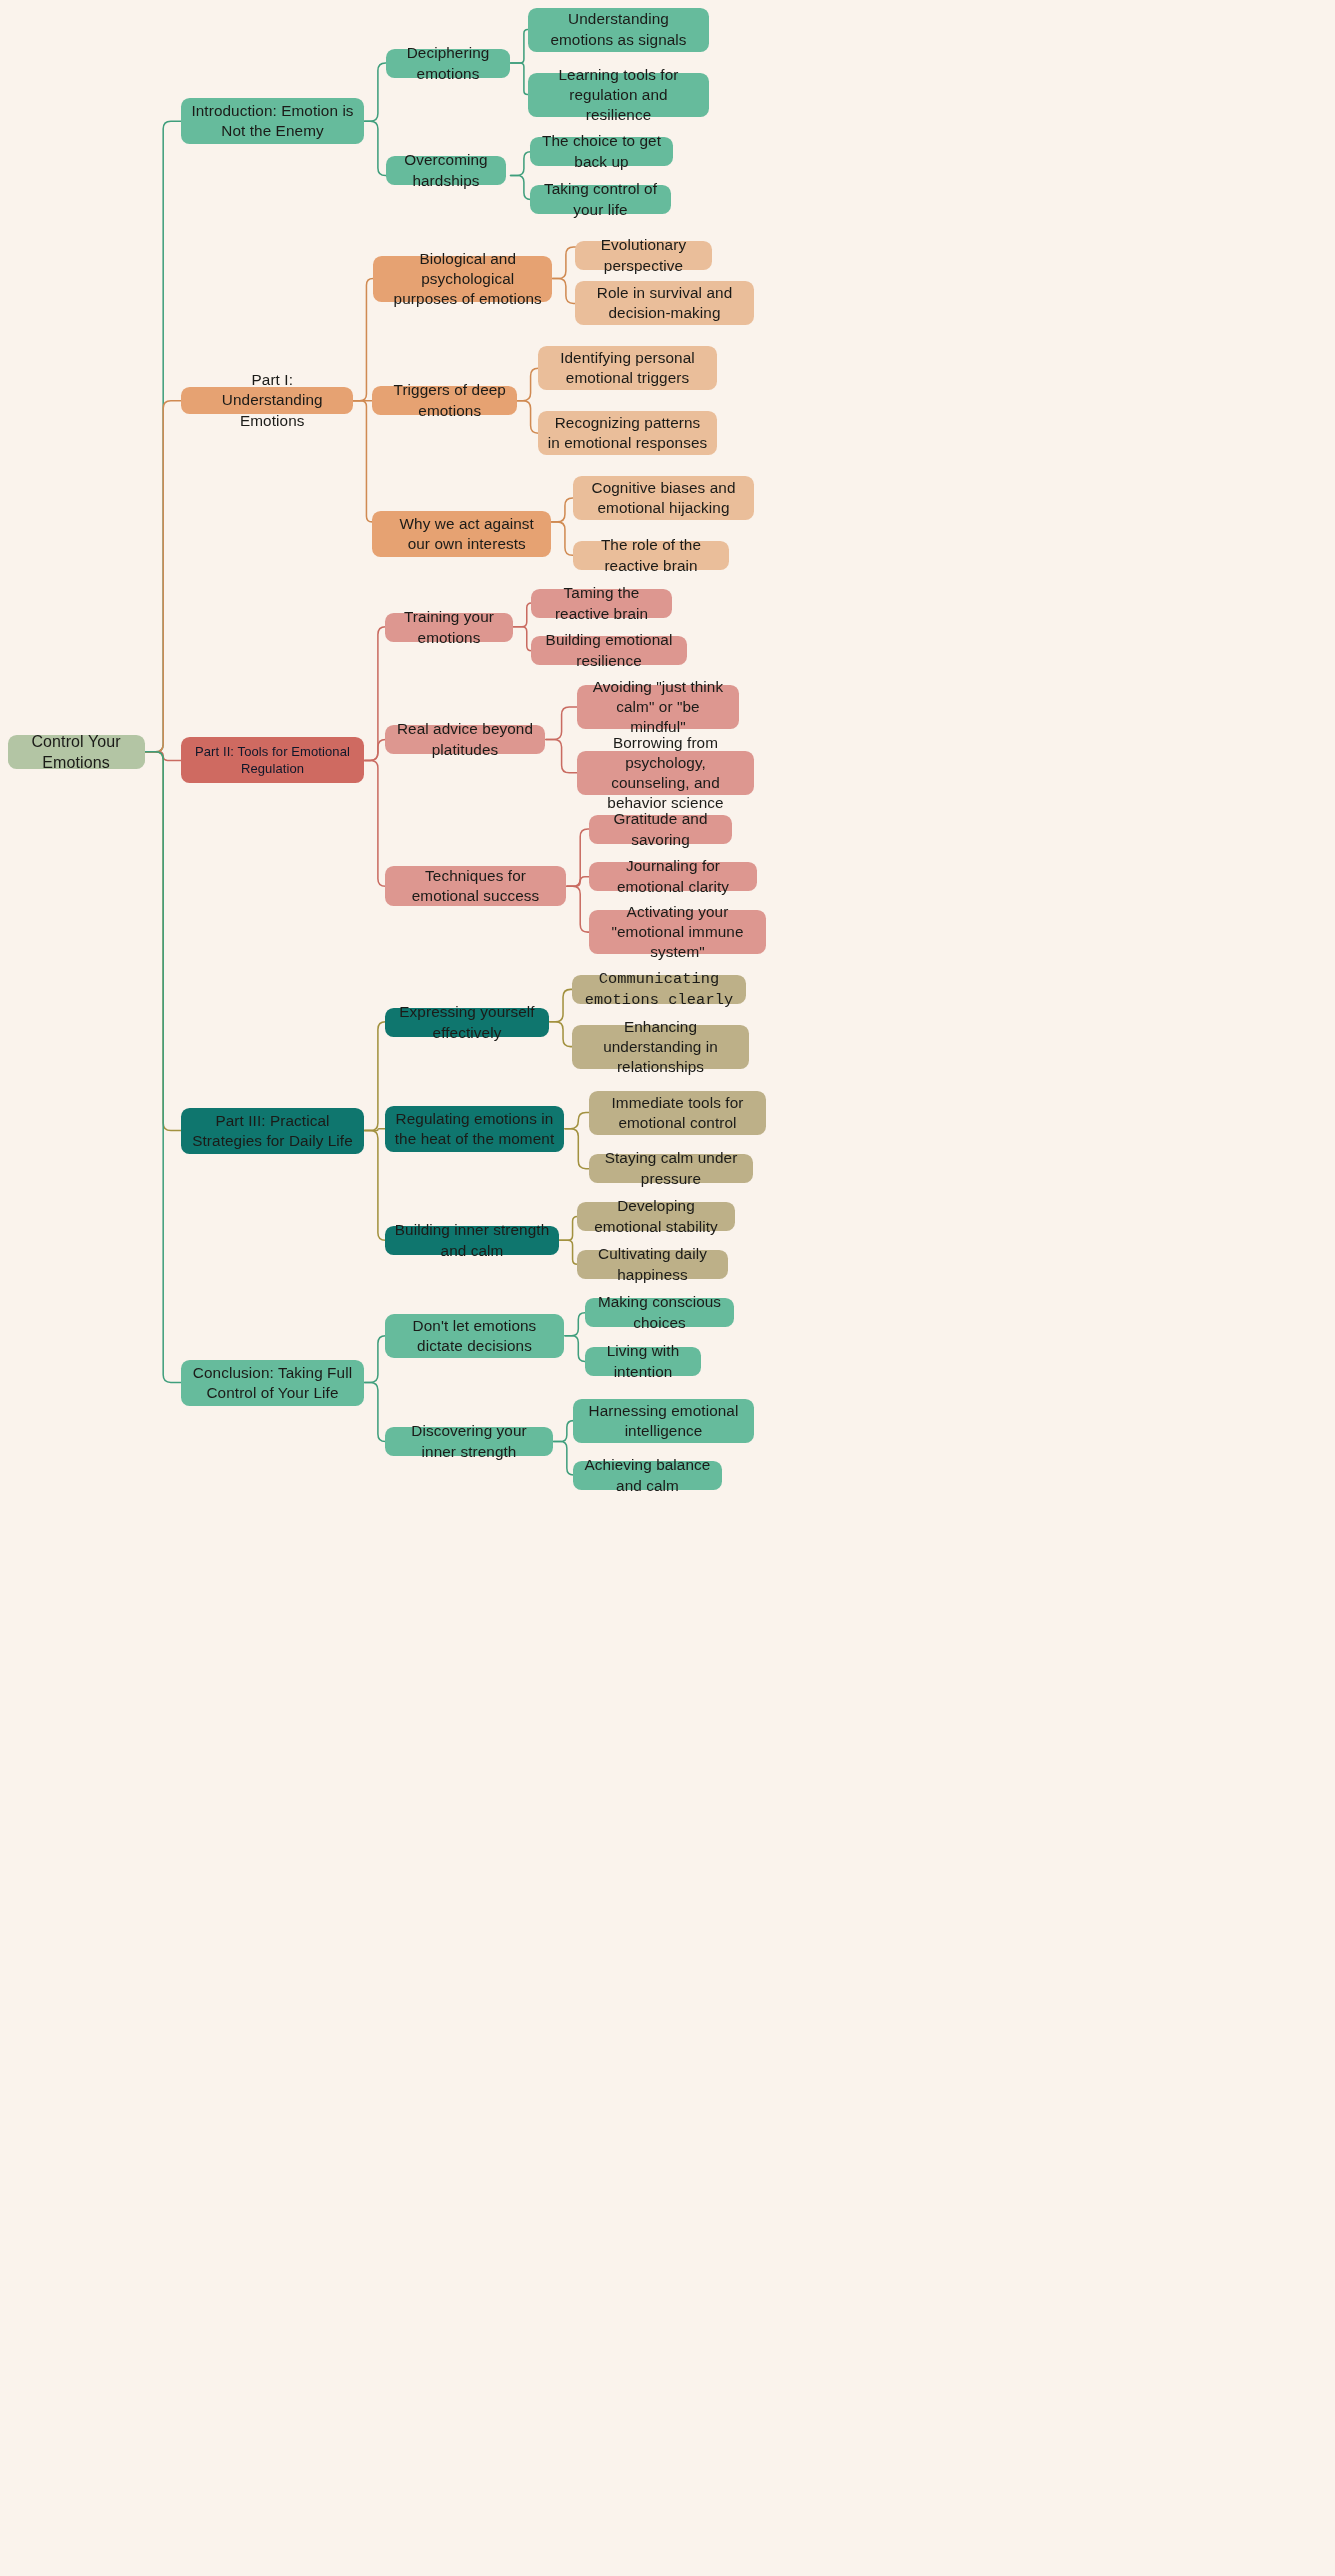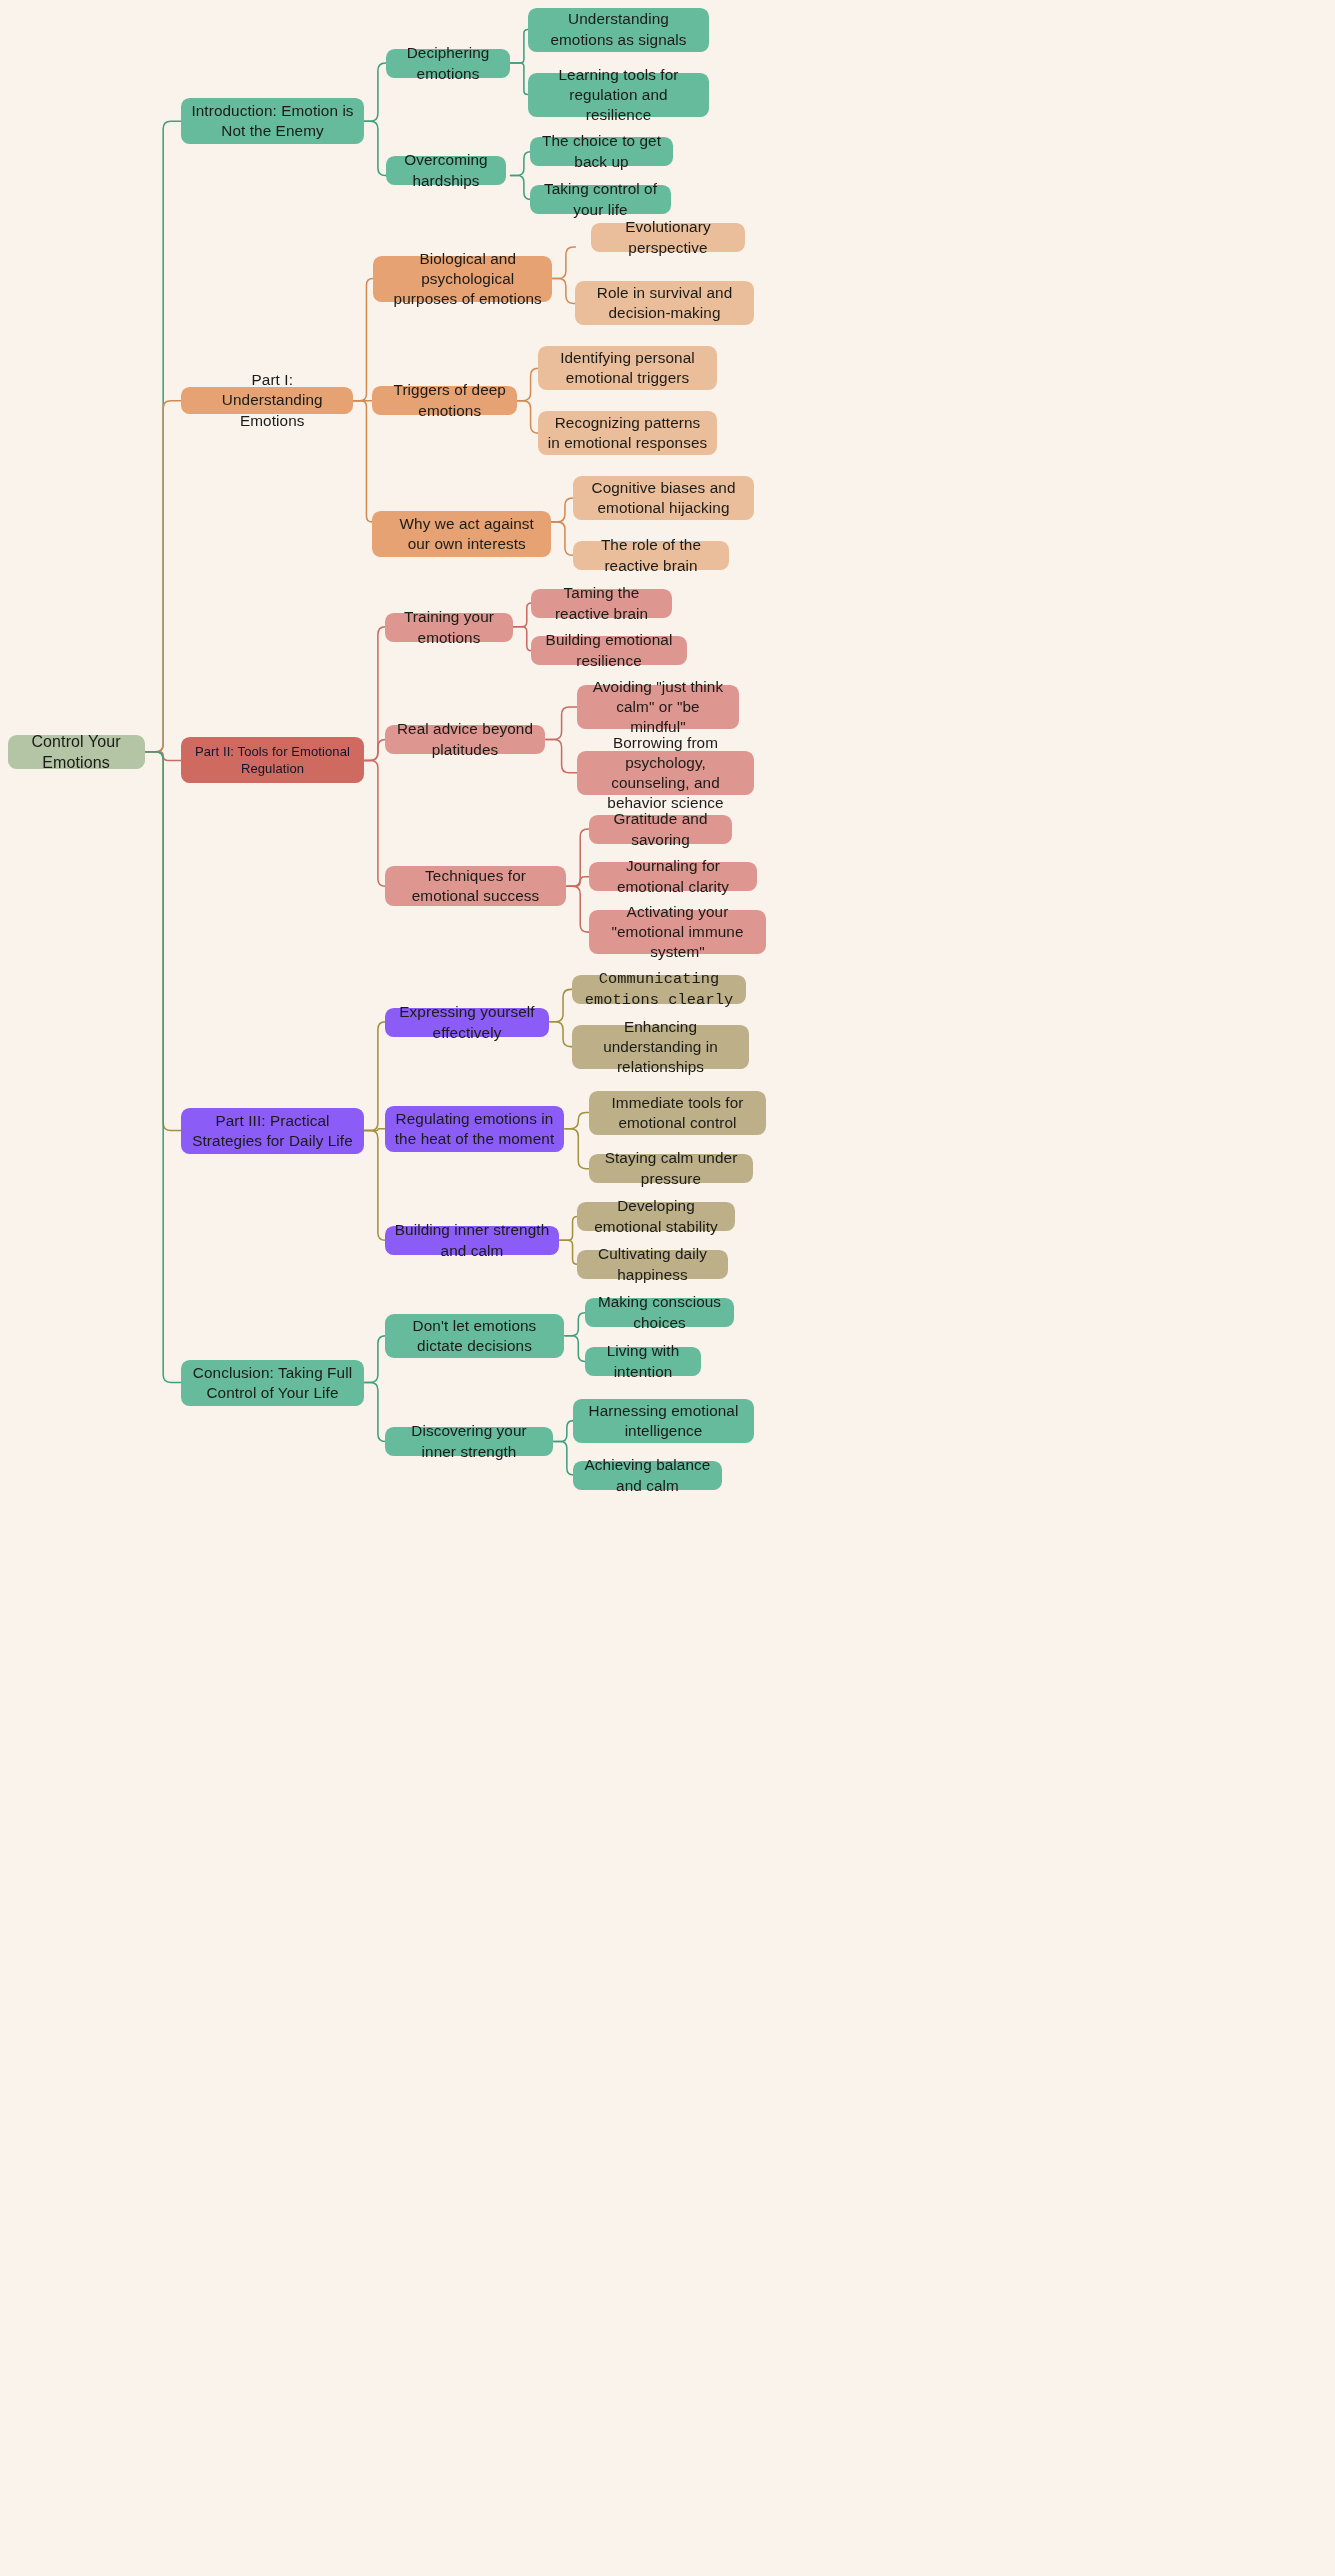--- a/index.html
+++ b/index.html
@@ -42,21 +42,21 @@
   .node .label {
     display: block;
     width: 100%;
   }
   .n-root   { background: #b3c5a4; font-size: 16px; }
   .n-green  { background: #66bb9c; font-size: 15.3px; }
   .n-orange { background: #e6a272; font-size: 15.3px; padding-left: 20px; }
   .n-orange-l { background: #eabe9a; font-size: 15.3px; }
   .n-red    { background: #cf6a61; font-size: 13px; color: #0f172a; }
   .n-red-l  { background: #dd9790; font-size: 15.3px; }
-  .n-olive  { background: #8b5cf6; font-size: 15.3px; }
+  .n-olive  { background: #0f766e; font-size: 15.3px; }
   .n-olive-l{ background: #bdb088; font-size: 15.3px; }
 </style>
 </head>
 <body>
 
 <div id="map">
   <svg id="edges" viewBox="0 0 1400 2700" preserveAspectRatio="none">
       <path d="M 152 788 L 163 788 Q 171 788 171 780 L 171 135 Q 171 127 179 127 L 190 127" fill="none" stroke="#3f9e7c" stroke-width="1.6" stroke-linecap="round"></path>
       <path d="M 382 127 L 388 127 Q 396 127 396 119 L 396 74 Q 396 66 404 66 L 405 66" fill="none" stroke="#3f9e7c" stroke-width="1.6" stroke-linecap="round"></path>
       <path d="M 535 66 L 545 66 Q 549 66 549 62 L 549 35 Q 549 31 553 31 L 553 31" fill="none" stroke="#3f9e7c" stroke-width="1.6" stroke-linecap="round"></path>
@@ -126,21 +126,21 @@
     </div>
     <div class="node n-green" style="left: 530px; top: 185px; width: 141px; height: 29px;">
       <span class="label">Taking control of your life</span>
     </div>
     <div class="node n-orange" style="left: 181px; top: 387px; width: 172px; height: 27px;">
       <span class="label">Part I: Understanding Emotions</span>
     </div>
     <div class="node n-orange" style="left: 373px; top: 256px; width: 179px; height: 46px;">
       <span class="label">Biological and psychological purposes of emotions</span>
     </div>
-    <div class="node n-orange-l" style="left: 575px; top: 223px; width: 154px; height: 29px; margin-left: 16px;">
+    <div class="node n-orange-l" style="left: 575px; top: 241px; width: 137px; height: 29px;">
       <span class="label">Evolutionary perspective</span>
     </div>
     <div class="node n-orange-l" style="left: 575px; top: 281px; width: 179px; height: 44px;">
       <span class="label">Role in survival and decision-making</span>
     </div>
     <div class="node n-orange" style="left: 372px; top: 386px; width: 145px; height: 29px;">
       <span class="label">Triggers of deep emotions</span>
     </div>
     <div class="node n-orange-l" style="left: 538px; top: 346px; width: 179px; height: 44px;">
       <span class="label">Identifying personal emotional triggers</span>

